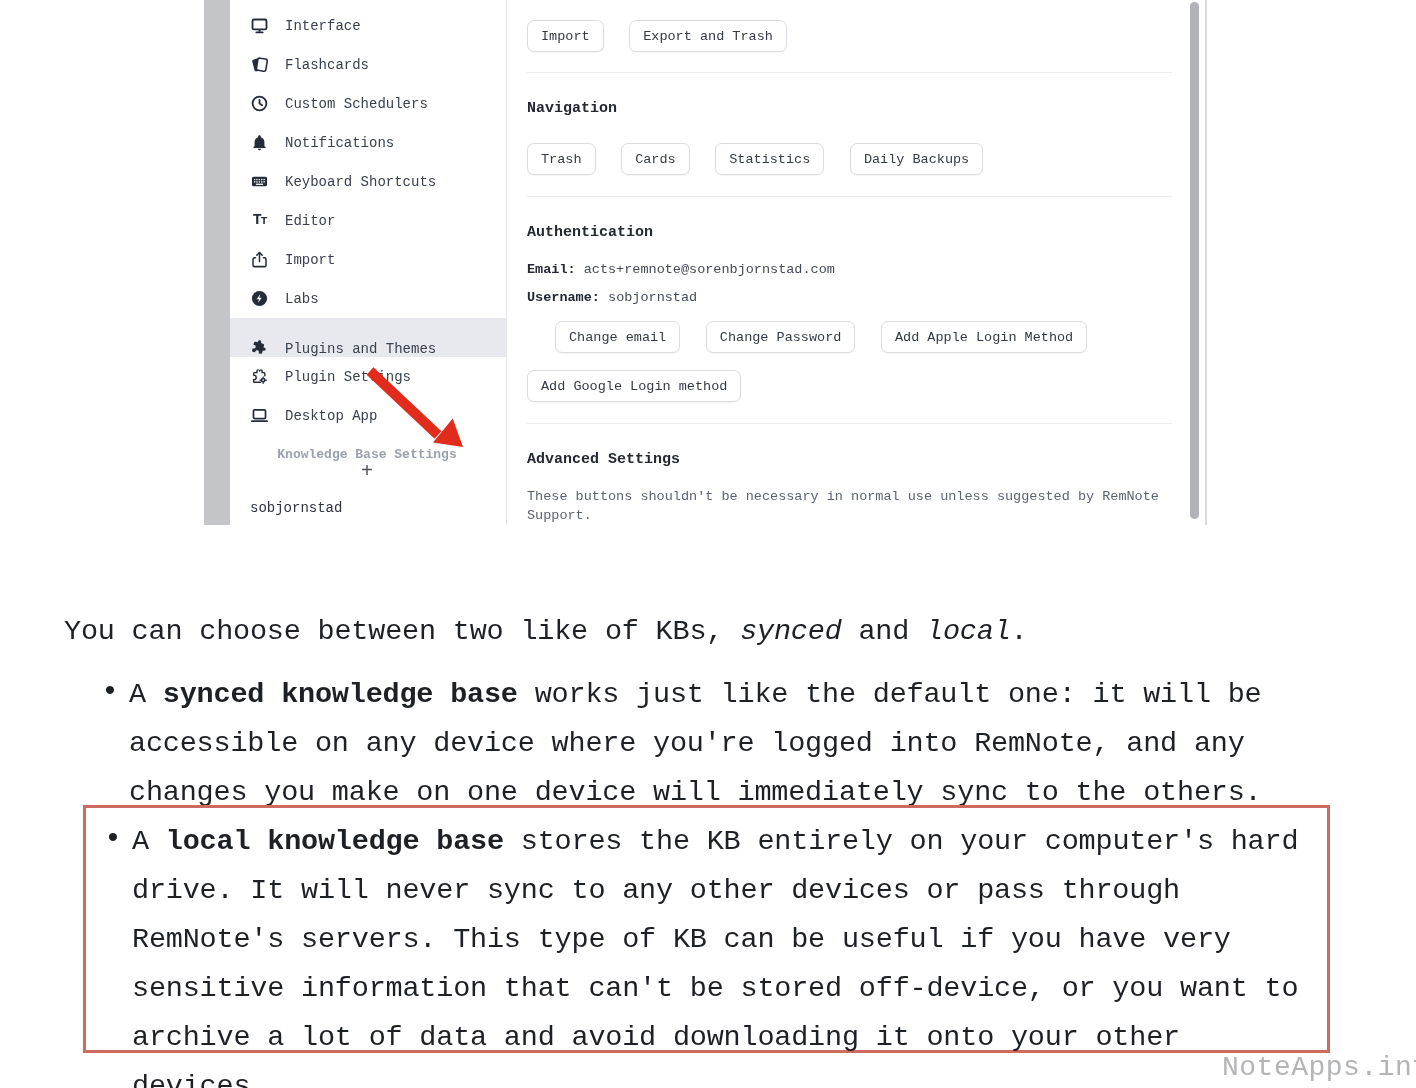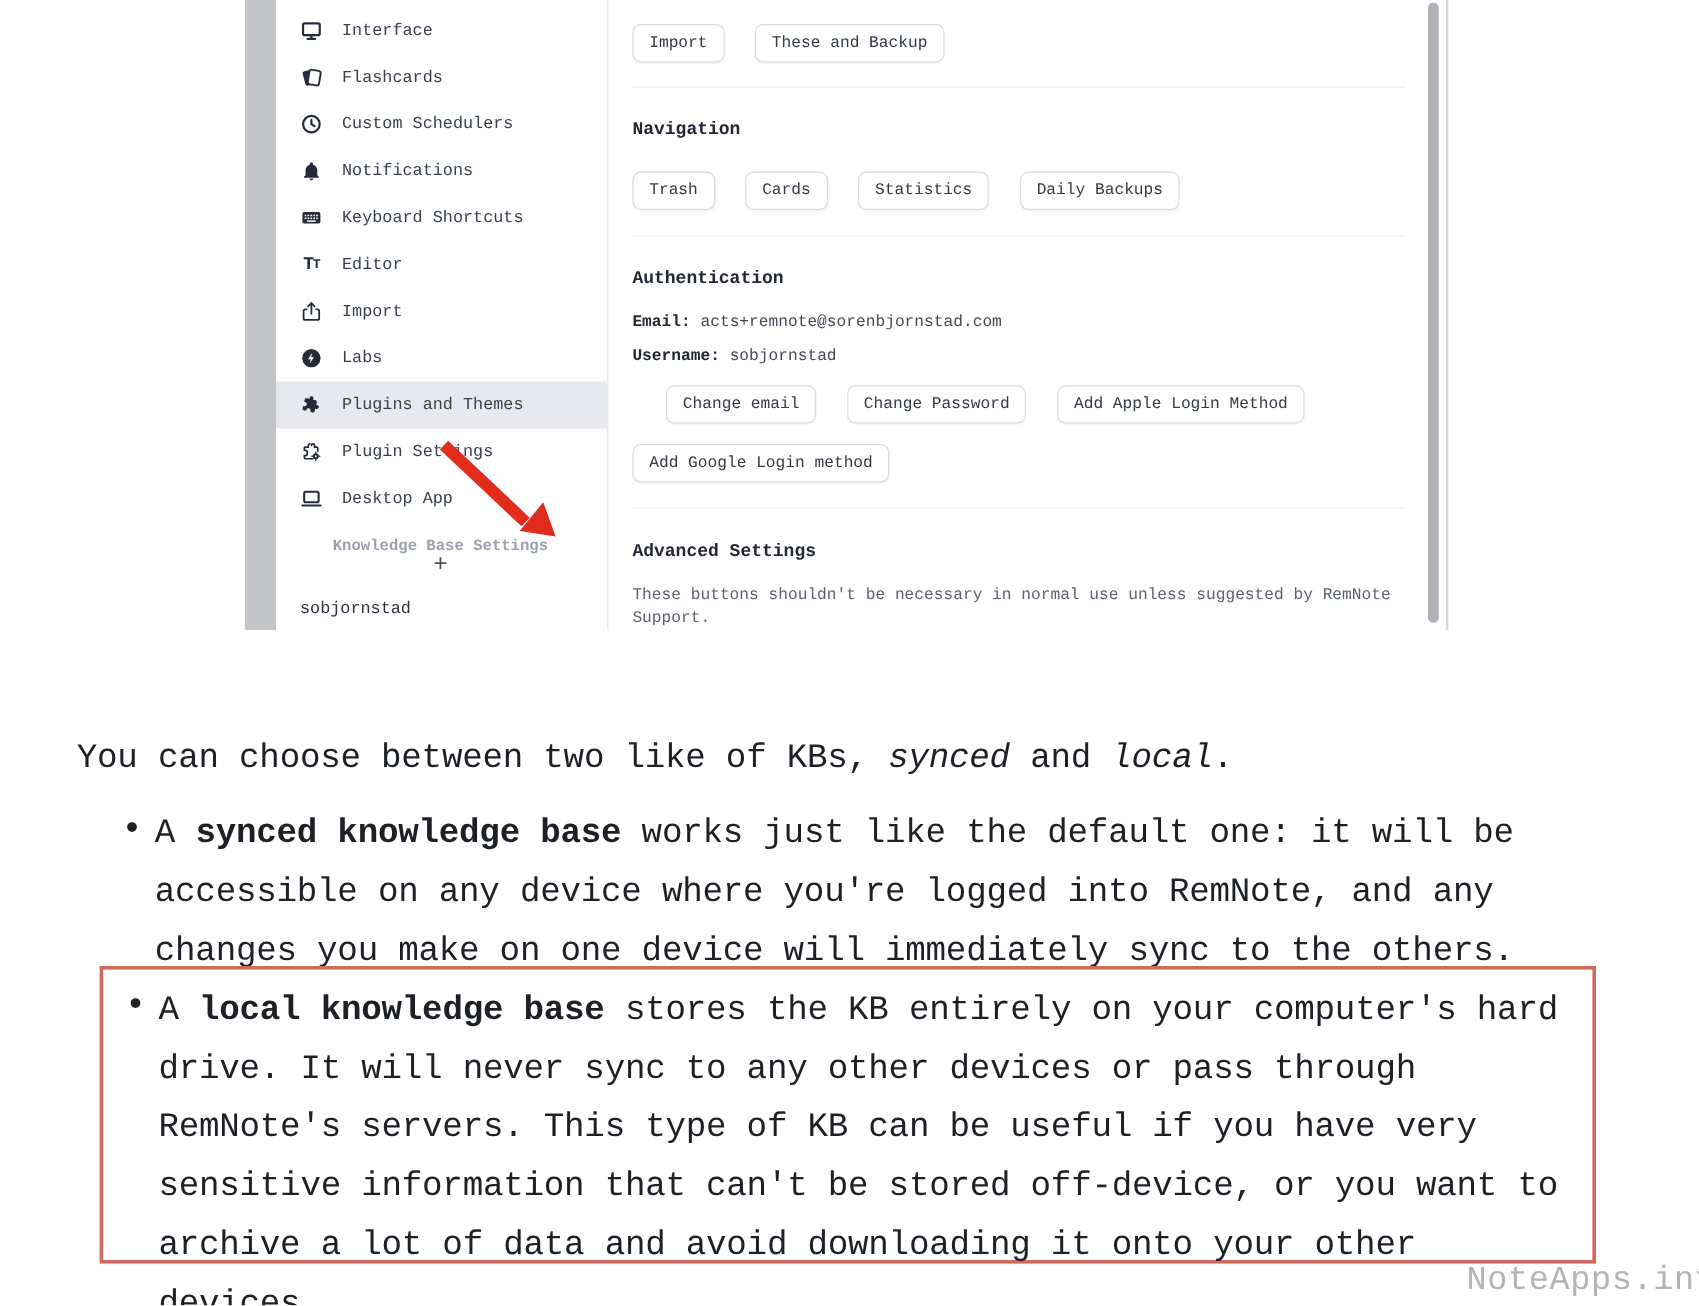--- a/index.html
+++ b/index.html
@@ -5,21 +5,21 @@
   html,body{margin:0;padding:0;background:#fff;}
   .page{position:relative;width:1416px;height:1088px;background:#fff;overflow:hidden;
         font-family:Liberation Mono, monospace;color:#1d2025;}
 
   
   .shot{position:absolute;left:204px;top:0;width:1008px;height:525px;background:#fff;overflow:hidden;}
   .shot-strip{position:absolute;left:0;top:0;width:26px;height:525px;background:#c4c5c9;}
   .sidebar{position:absolute;left:26px;top:0;width:277px;height:525px;background:#fff;
            border-right:1px solid #e5e6ea;box-sizing:border-box;}
   .side-item{display:flex;align-items:center;height:39px;padding-left:20px;font-size:14px;color:#39414e;cursor:pointer;}
-  .side-item.active{background:#e8e9ef;}
+  .side-item.active{background:#e8e9ef;align-items:flex-end;}
   .side-item .ic{width:19px;height:19px;margin-right:16px;color:#252c39;display:flex;align-items:center;justify-content:center;flex:0 0 19px;}
   .side-item .ic svg{display:block;}
   .side-items{padding-top:6px;}
   .kb-header{display:flex;align-items:center;justify-content:space-between;margin-top:12px;height:30px;
              padding:0 22px 0 20px;font-size:13px;font-weight:600;color:#9ba1ac;flex-direction:column;}
   .kb-plus{font-size:20px;font-weight:400;color:#4b5058;cursor:pointer;line-height:1;}
   .kb-name{margin-top:16px;height:30px;display:flex;align-items:center;padding-left:20px;font-size:14px;color:#2b3340;cursor:pointer;}
   .ed-ic{font-weight:700;color:#252c39;letter-spacing:-1px;}
   .ed-ic .big{font-size:15px;}
   .ed-ic .small{font-size:11px;}
@@ -204,21 +204,21 @@
       <div class="kb-header">
         <span>Knowledge Base Settings</span>
         <span class="kb-plus">+</span>
       </div>
       <div class="kb-name">sobjornstad</div>
     </div>
 
     <div class="panel">
       <div class="row-top">
         <span class="btn">Import</span>
-        <span class="btn">These and Backup</span>
+        <span class="btn">Export and Trash</span>
       </div>
       <div class="hr"></div>
 
       <div class="sec-title">Navigation</div>
       <div class="navrow">
         <span class="btn">Trash</span>
         <span class="btn">Cards</span>
         <span class="btn">Statistics</span>
         <span class="btn">Daily Backups</span>
       </div>

